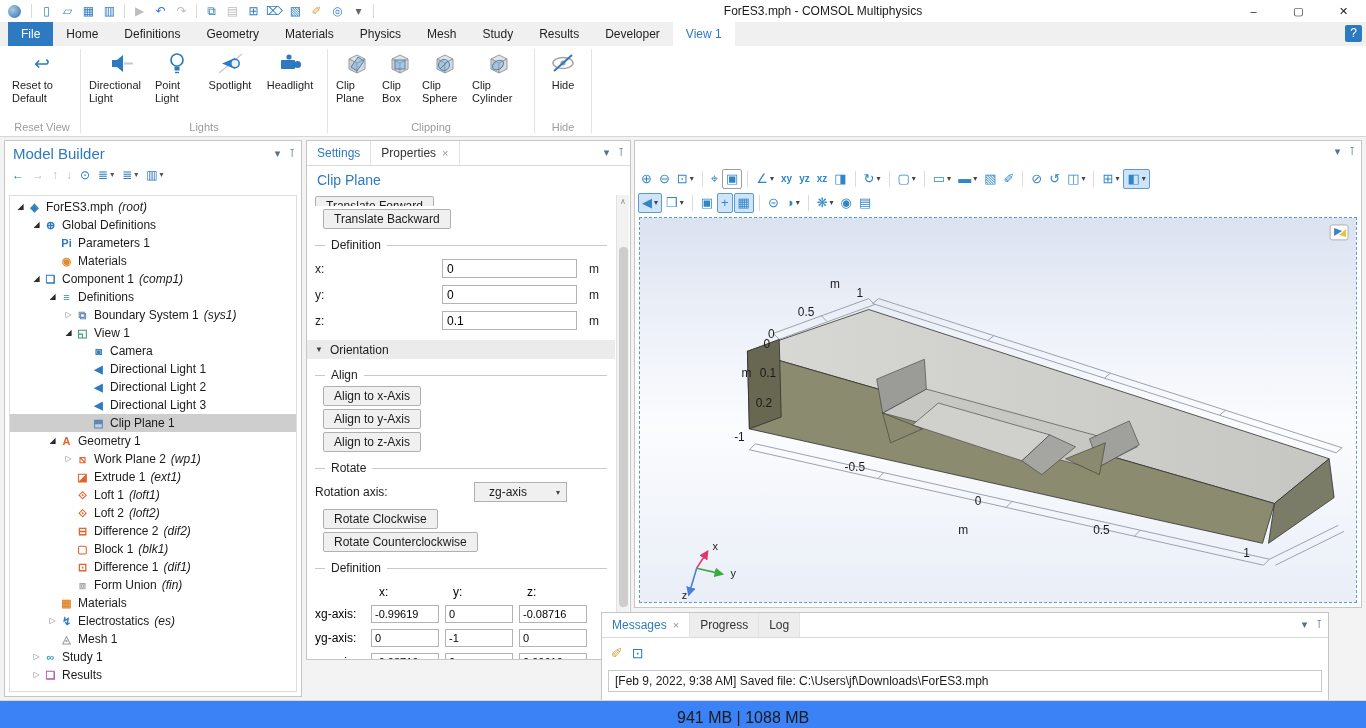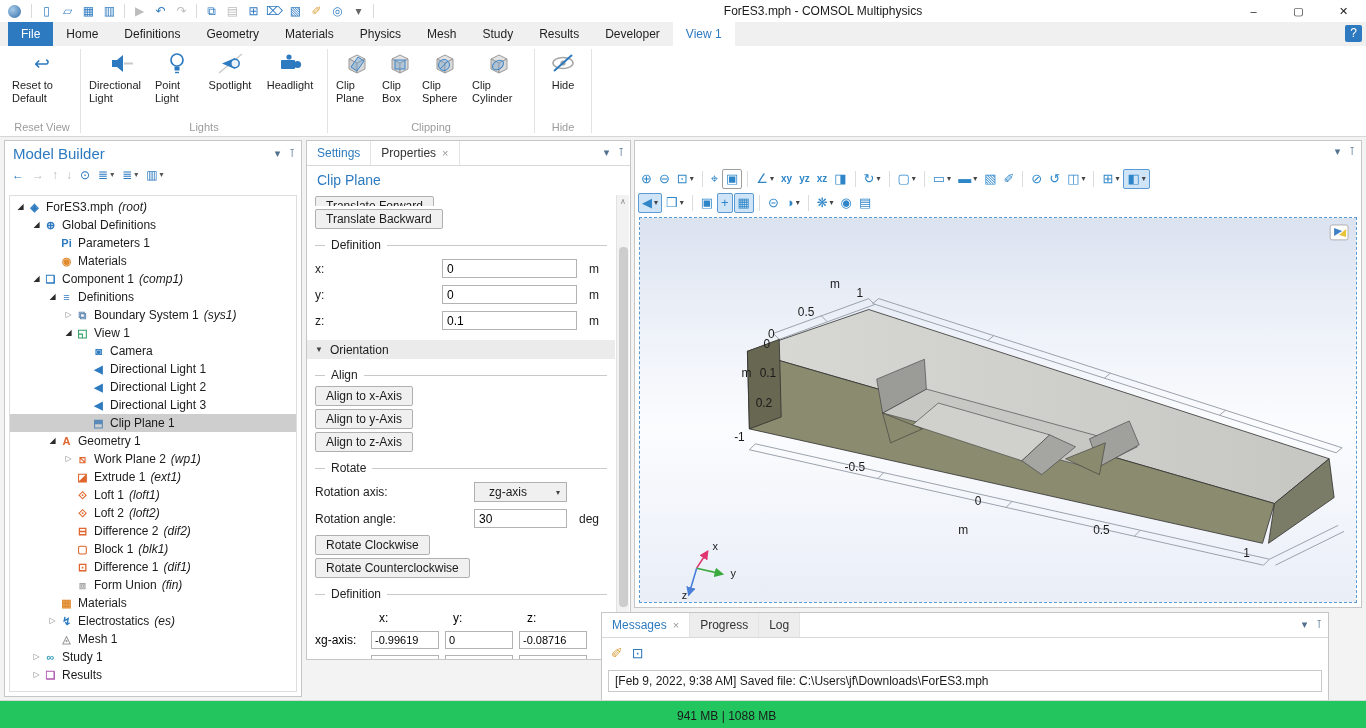--- a/index.html
+++ b/index.html
@@ -51,21 +51,21 @@
   
   .stabs{display:flex;height:25px;border-bottom:1px solid #d9d9d9;background:#fff}
   .stab{padding:0 10px;line-height:24px;font-size:12px;color:#333;border-right:1px solid #e3e3e3;display:flex;align-items:center;gap:6px}
   .stab.active{color:#2d7ac0}
   .tclose{color:#999;font-size:11px}
   .sheading{font-size:14px;color:#2d7ac0;padding:6px 0 2px 10px}
   .scontent{position:absolute;top:54px;left:0;right:15px;bottom:0;padding:0 8px;overflow:hidden}
   .sliver{height:10px;overflow:hidden;width:160px;margin-top:1px}
   .sliver .btn{margin-top:-12px}
   .btn{display:inline-block;background:#f0f0f0;border:1px solid #b0b0b0;font-size:12px;height:20px;line-height:18px;padding:0 10px;border-radius:2px;color:#1b1b1b;white-space:nowrap}
-  .btnrow{margin:3px 0}
+  .btnrow{margin:3px 8px}
   .sgroup{display:flex;align-items:center;font-size:12px;color:#222;margin:9px 0 4px}
   .gl{height:1px;background:#c9c9c9}
   .gls{width:10px;margin-right:6px}
   .gll{flex:1;margin-left:6px}
   .frow{display:flex;align-items:center;margin:7px 0;font-size:12px;color:#1b1b1b}
   .flabel{width:127px}
   .flabel2{width:159px}
   .finput{width:135px;height:19px;border:1px solid #b3b3b3;font-size:12px;padding:0 4px;font-family:"Liberation Sans",sans-serif}
   .funit{margin-left:12px}
   .orient{background:#ebebeb;height:19px;display:flex;align-items:center;font-size:12px;margin:10px -8px 0;padding-left:8px;gap:7px;color:#1b1b1b}
@@ -89,21 +89,21 @@
   .gbtn.hl{background:#cfe4f6;border:1px solid #5b9bd5;border-radius:2px}
   .gcaret{font-size:8px;color:#444;margin-left:2px}
   .gsep{width:1px;height:16px;background:#dcdcdc;margin:0 4px}
   .gcanvas{position:absolute;left:4px;top:76px;right:4px;bottom:4px;border:1px dashed #5b9bd5;background:#fff}
   .gcanvas svg{display:block;width:100%;height:100%}
   
   .mtools{display:flex;gap:9px;padding:7px 0 0 9px;font-size:14px}
   .micon{line-height:16px}
   .mlog{position:absolute;left:6px;right:6px;top:57px;height:22px;border:1px solid #c9c9c9;font-size:12px;line-height:20px;padding:0 6px;background:#fff;overflow:hidden;color:#1b1b1b;white-space:nowrap}
   
-  .statusbar{position:absolute;left:0;right:0;top:700px;height:28px;background:#22c55e;border-top:1px solid #d9d9d9;font-size:12px;color:#1b1b1b}
+  .statusbar{position:absolute;left:0;right:0;top:700px;height:28px;background:#3b82f6;border-top:1px solid #d9d9d9;font-size:16px;color:#1b1b1b}
   .mem{position:absolute;left:677px;top:8px}
   svg text{font-family:"Liberation Sans",sans-serif}
 </style>
 </head>
 <body>
 
 <div class="win">
 
   <div class="titlebar">
     <span class="appicon"></span>
@@ -503,25 +503,20 @@
           <span>Rotate</span>
           <span class="gl gll"></span>
         </div>
       <div class="frow">
         <span class="flabel2">Rotation axis:</span>
         <span class="drop">
           <span>zg-axis</span>
           <span class="dcaret">▾</span>
         </span>
       </div>
-      <div class="frow">
-        <span class="flabel2">Rotation angle:</span>
-        <input class="finput" style="width: 93px;" value="30">
-        <span class="funit">deg</span>
-      </div>
       <div class="btnrow"><span class="btn">Rotate Clockwise</span></div>
       <div class="btnrow"><span class="btn">Rotate Counterclockwise</span></div>
       <div class="sgroup">
           <span class="gl gls"></span>
           <span>Definition</span>
           <span class="gl gll"></span>
         </div>
       <div class="mxhead">
         <span></span>
         <span>x:</span>

